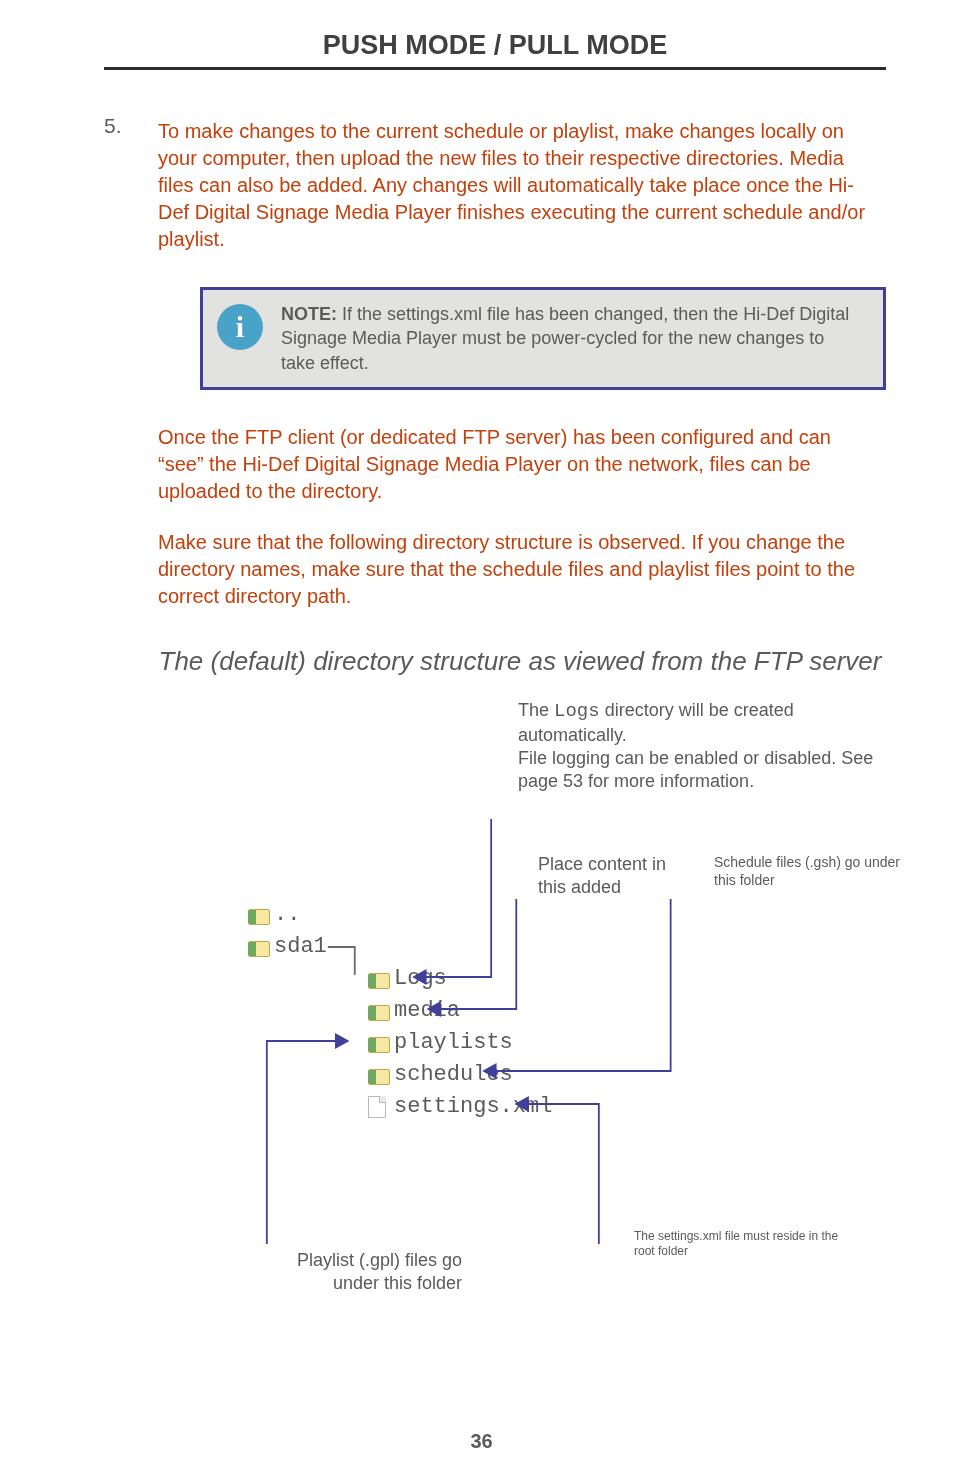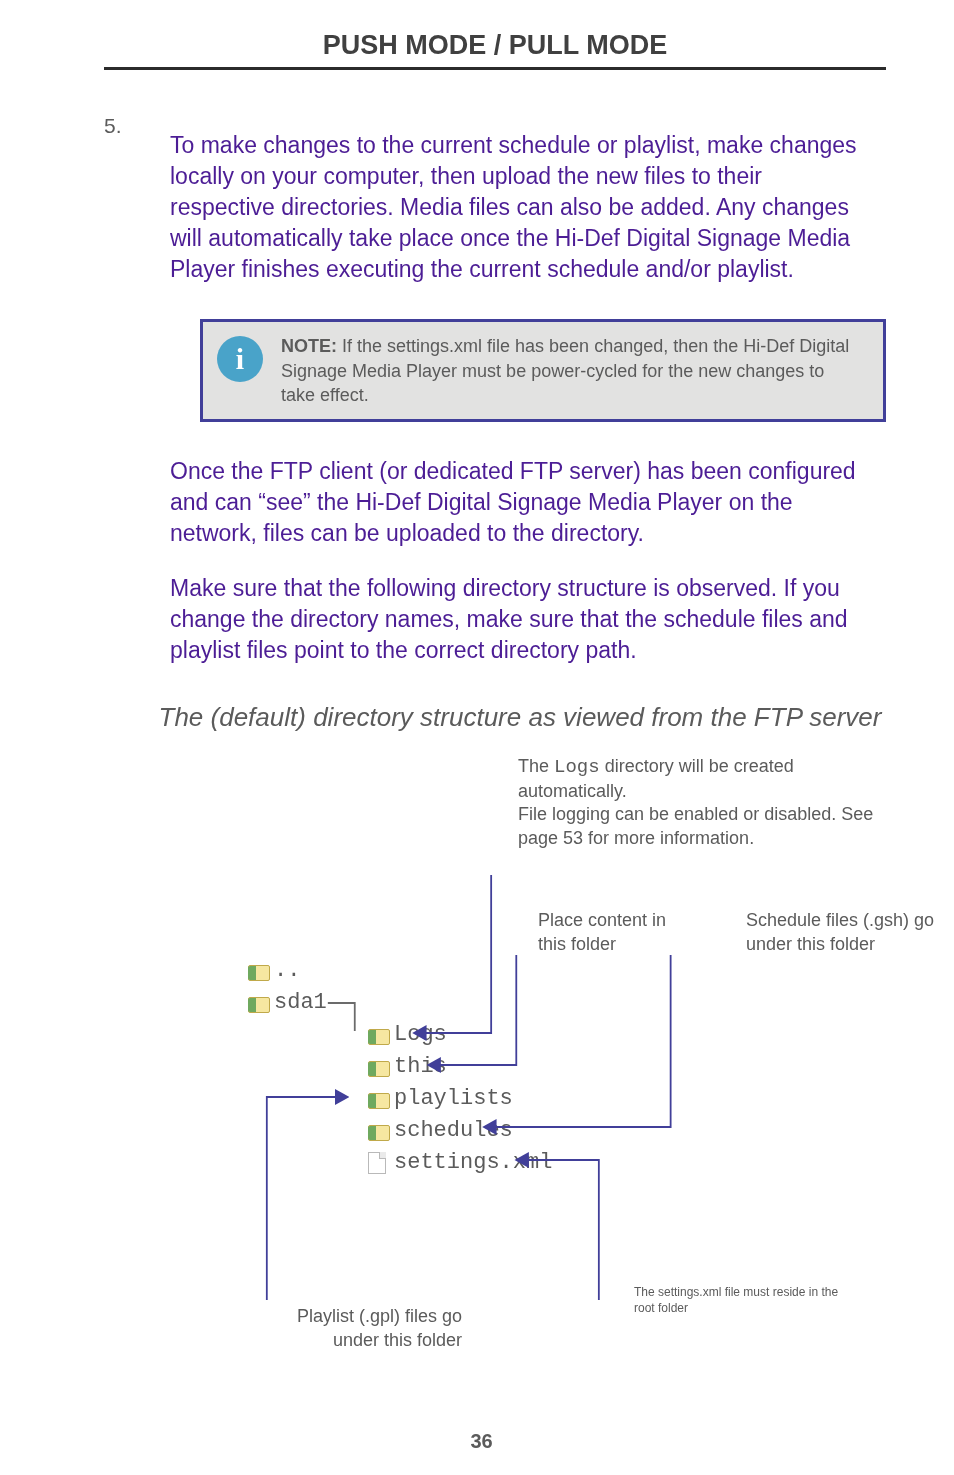--- a/index.html
+++ b/index.html
@@ -35,24 +35,24 @@
   }
   .list-num {
     width: 50px;
     font-size: 21px;
     color: #5b5b5b;
   }
   .list-body {
     flex: 1;
   }
   .body-text {
-    font-size: 23px;
+    font-size: 20px;
     line-height: 1.35;
-    color: #4c1d95;
-    margin: 16px;
+    color: #c2410c;
+    margin: 4px;
   }
   .para-gap { margin-top: 24px; }
   .note-box {
     margin: 34px 0 34px 46px;
     border: 3px solid #413f99;
     background: #e2e2e1;
     display: flex;
     align-items: flex-start;
     padding: 12px 20px 12px 14px;
   }
@@ -93,21 +93,21 @@
   .logs-note {
     position: absolute;
     left: 314px;
     top: 0;
     font-size: 18px;
     line-height: 1.3;
     color: #5b5b5b;
   }
   .logs-note .mono { font-family: "Courier New", monospace; font-size: 19px; }
   .label-media { position: absolute; left: 334px; top: 154px; font-size: 18px; color:#5b5b5b; line-height:1.3; }
-  .label-sched { position: absolute; left: 510px; top: 154px; font-size: 18px; color:#5b5b5b; line-height:1.3;margin-left:32px; }
+  .label-sched { position: absolute; left: 510px; top: 154px; font-size: 14px; color:#5b5b5b; line-height:1.3; }
   .tree {
     position: absolute;
     left: 44px;
     top: 200px;
     font-family: "Courier New", monospace;
     font-size: 22px;
     color: #5b5b5b;
     line-height: 32px;
   }
   .tree-row { display: flex; align-items: center; height: 32px; position: relative; }
@@ -176,39 +176,39 @@
 
       <p class="caption-italic">The (default) directory structure as viewed from the FTP server</p>
 
       <div class="diagram">
 
         <div class="logs-note">
           <span>The </span><span class="mono">Logs</span><span style="white-space:pre-line"> directory will be created automatically.
 File logging can be enabled or disabled. See page 53 for more information.</span>
         </div>
 
-        <div class="label-media" style="width:150px">Place content in this folder</div>
+        <div class="label-media" style="width:150px">Place content in this added</div>
         <div class="label-sched" style="width:200px">Schedule files (.gsh) go under this folder</div>
 
         <div class="tree">
           <div class="tree-row">
             <span class="folder-icon"></span>
             <span>..</span>
           </div>
           <div class="tree-row">
             <span class="folder-icon"></span>
             <span>sda1</span>
           </div>
           <div class="tree-row" style="margin-left:120px">
             <span class="folder-icon"></span>
             <span>Logs</span>
           </div>
           <div class="tree-row" style="margin-left:120px">
             <span class="folder-icon"></span>
-            <span>this</span>
+            <span>media</span>
           </div>
           <div class="tree-row" style="margin-left:120px">
             <span class="folder-icon"></span>
             <span>playlists</span>
           </div>
           <div class="tree-row" style="margin-left:120px">
             <span class="folder-icon"></span>
             <span>schedules</span>
           </div>
           <div class="tree-row" style="margin-left:120px">

